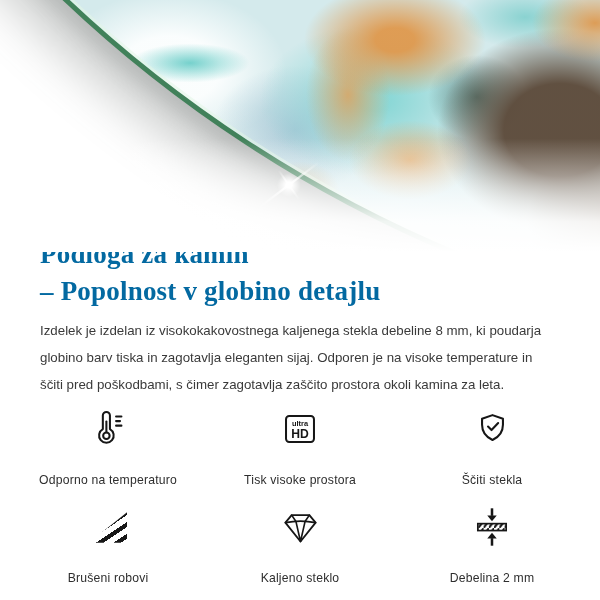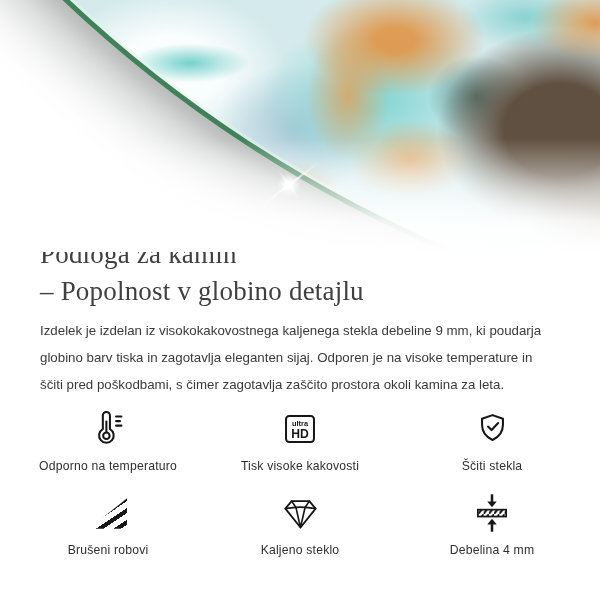--- a/index.html
+++ b/index.html
@@ -58,44 +58,44 @@
   .sparkle .ray-short {
     position: absolute; left: 12px; top: 29px; width: 36px; height: 1.8px;
     transform: rotate(55deg);
     background: linear-gradient(to right, rgba(255,255,255,0) 0%, #fff 50%, rgba(255,255,255,0) 100%);
   }
 
   
   h1 {
     margin: -16px 40px 0;
     font-family: "Liberation Serif", "DejaVu Serif", serif;
-    font-weight: 400;
+    font-weight: 700;
     font-size: 27px;
     line-height: 1.36;
     letter-spacing: 0.2px;
-    color: #404040;
+    color: #0369a1;
   }
   .description {
     margin: 9px 43px 0 40px;
     font-size: 13.3px;
     line-height: 2.0;
     color: #3a3a3a;
   }
 
   
   .features {
     margin: 8px 12px 0;
     display: grid;
     grid-template-columns: 1fr 1fr 1fr;
     row-gap: 16px;
   }
   .feature { display: flex; flex-direction: column; align-items: center; }
   .icon-box { height: 46px; display: flex; align-items: center; justify-content: center; }
   .feature-label {
-    margin-top: 7px;
+    margin-top: 21px;
     font-size: 12.2px;
     letter-spacing: 0.2px;
     color: #2e2e2e;
     line-height: 15px;
     text-align: left;
   }
   .icon-stroke { stroke: #161616; fill: none; stroke-width: 1.9; stroke-linecap: round; stroke-linejoin: round; }
   .icon-fill { fill: #161616; }
   .hd-text { font-family: "Liberation Sans", sans-serif; fill: #161616; text-anchor: middle; }
   .stripes-shape {
@@ -115,21 +115,21 @@
     <div class="glow"></div>
   </div>
   <div class="hero-fade"></div>
 </section>
 
 <h1>
   <span>Podloga za kamin</span><br>
   <span>– Popolnost v globino detajlu</span>
 </h1>
 
-<p class="description">Izdelek je izdelan iz visokokakovostnega kaljenega stekla debeline 9 mm, ki poudarja globino barv tiska in zagotavlja eleganten sijaj. Odporen je na visoke temperature in ščiti pred poškodbami, s čimer zagotavlja zaščito prostora okoli kamina za leta.</p>
+<p class="description">Izdelek je izdelan iz visokokakovostnega kaljenega stekla debeline 8 mm, ki poudarja globino barv tiska in zagotavlja eleganten sijaj. Odporen je na visoke temperature in ščiti pred poškodbami, s čimer zagotavlja zaščito prostora okoli kamina za leta.</p>
 
 <section class="features">
 
   <div class="feature">
     <div class="icon-box">
       <svg width="38" height="43" viewBox="0 0 34 40">
         <path class="icon-stroke" d="M12.2,7 A3.3,3.3 0 0 1 18.8,7 L18.8,19.6 A6.8,6.8 0 1 1 12.2,19.6 Z"></path>
         <circle class="icon-stroke" cx="15.5" cy="25.8" r="3"></circle>
         <path class="icon-stroke" d="M15.5,12.5 L15.5,22.6"></path>
         <path class="icon-stroke" d="M24.5,8 L29.5,8 M24.5,12.2 L28.2,12.2 M24.5,16.4 L29.5,16.4"></path>
@@ -139,21 +139,21 @@
   </div>
 
   <div class="feature">
     <div class="icon-box">
       <svg width="36" height="34" viewBox="0 0 34 32">
         <rect class="icon-stroke" x="3.8" y="3.8" width="26.4" height="24.4" rx="3"></rect>
         <text class="hd-text" x="17" y="13.2" font-size="7" font-weight="600">ultra</text>
         <text class="hd-text" x="17" y="24.6" font-size="11.5" font-weight="700">HD</text>
       </svg>
     </div>
-    <div class="feature-label">Tisk visoke kakovosti</div>
+    <div class="feature-label">Tisk visoke prostora</div>
   </div>
 
   <div class="feature">
     <div class="icon-box">
       <svg width="37" height="37" viewBox="0 0 34 34">
         <path class="icon-stroke" d="M17,3.8 L26.6,7.1 L26.6,12.6 C26.6,19 22.7,24 17,26.6 C11.3,24 7.4,19 7.4,12.6 L7.4,7.1 Z"></path>
         <path class="icon-stroke" d="M12.9,14.3 L16.1,17.5 L22.2,11.1"></path>
       </svg>
     </div>
     <div class="feature-label">Ščiti stekla</div>
@@ -185,16 +185,16 @@
             <path d="M-1,8 L6,-1" stroke="#171717" stroke-width="2.2" fill="none"></path>
           </pattern>
         </defs>
         <rect x="4.5" y="16.8" width="27" height="6.6" fill="url(#hatch)" stroke="#171717" stroke-width="1.6"></rect>
         <path d="M18,2.2 L18,9.4" stroke="#171717" stroke-width="2.4"></path>
         <polygon class="icon-fill" points="13.5,9 22.5,9 18,14.6"></polygon>
         <path d="M18,37.8 L18,30.6" stroke="#171717" stroke-width="2.4"></path>
         <polygon class="icon-fill" points="13.5,31 22.5,31 18,25.4"></polygon>
       </svg>
     </div>
-    <div class="feature-label">Debelina 4 mm</div>
+    <div class="feature-label">Debelina 2 mm</div>
   </div>
 
 </section>
 
 </body></html>

